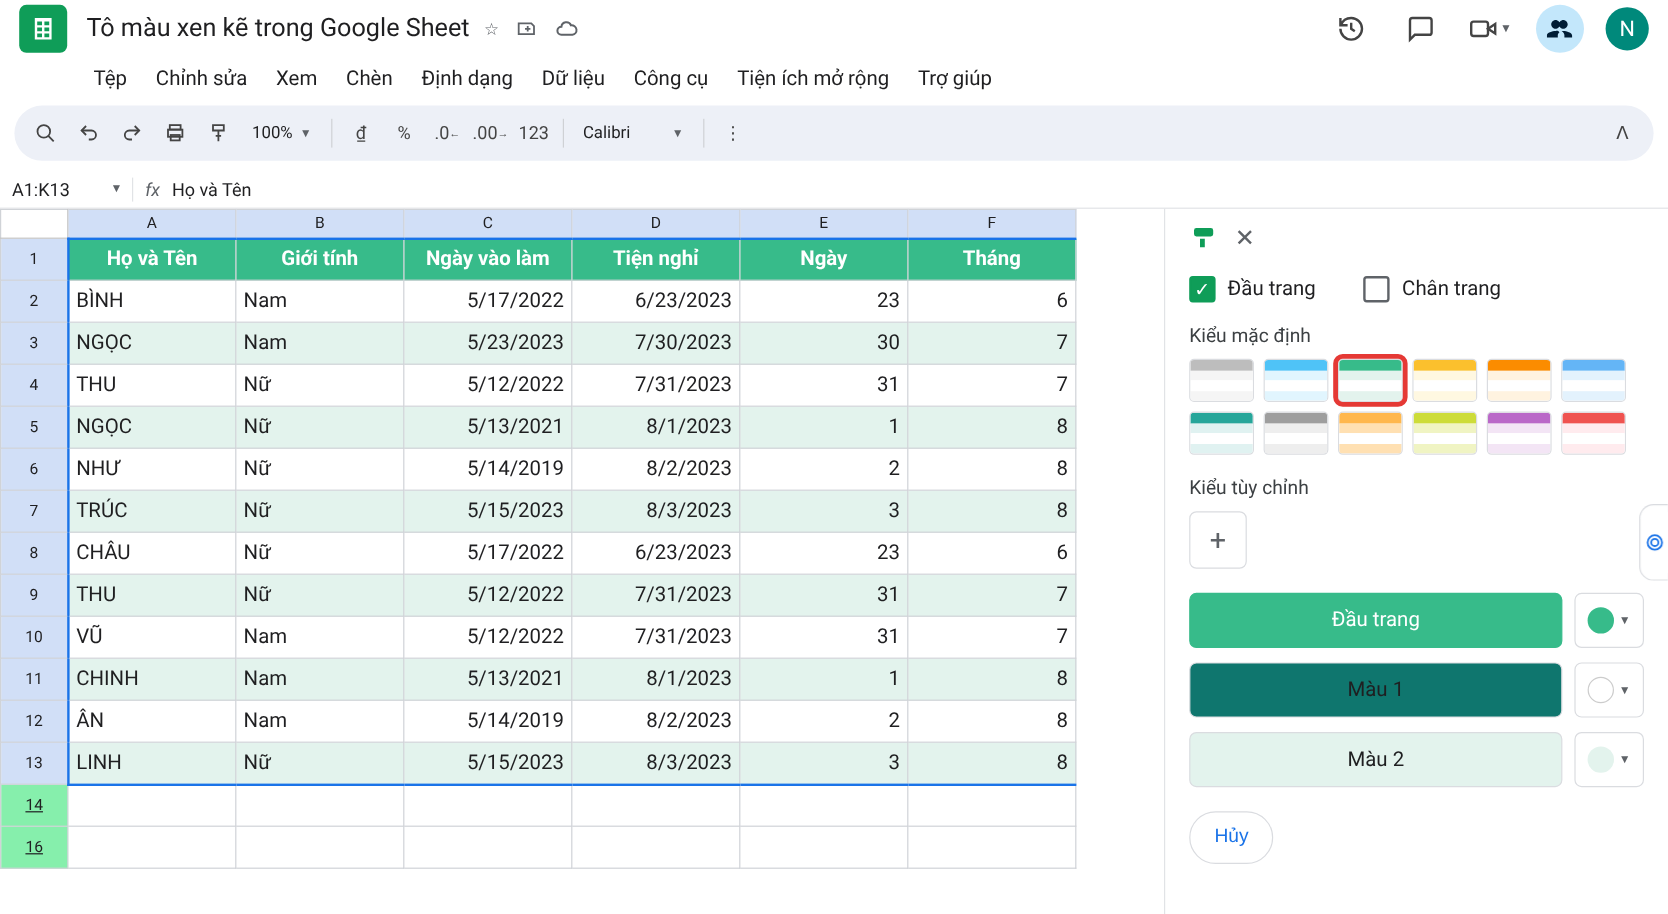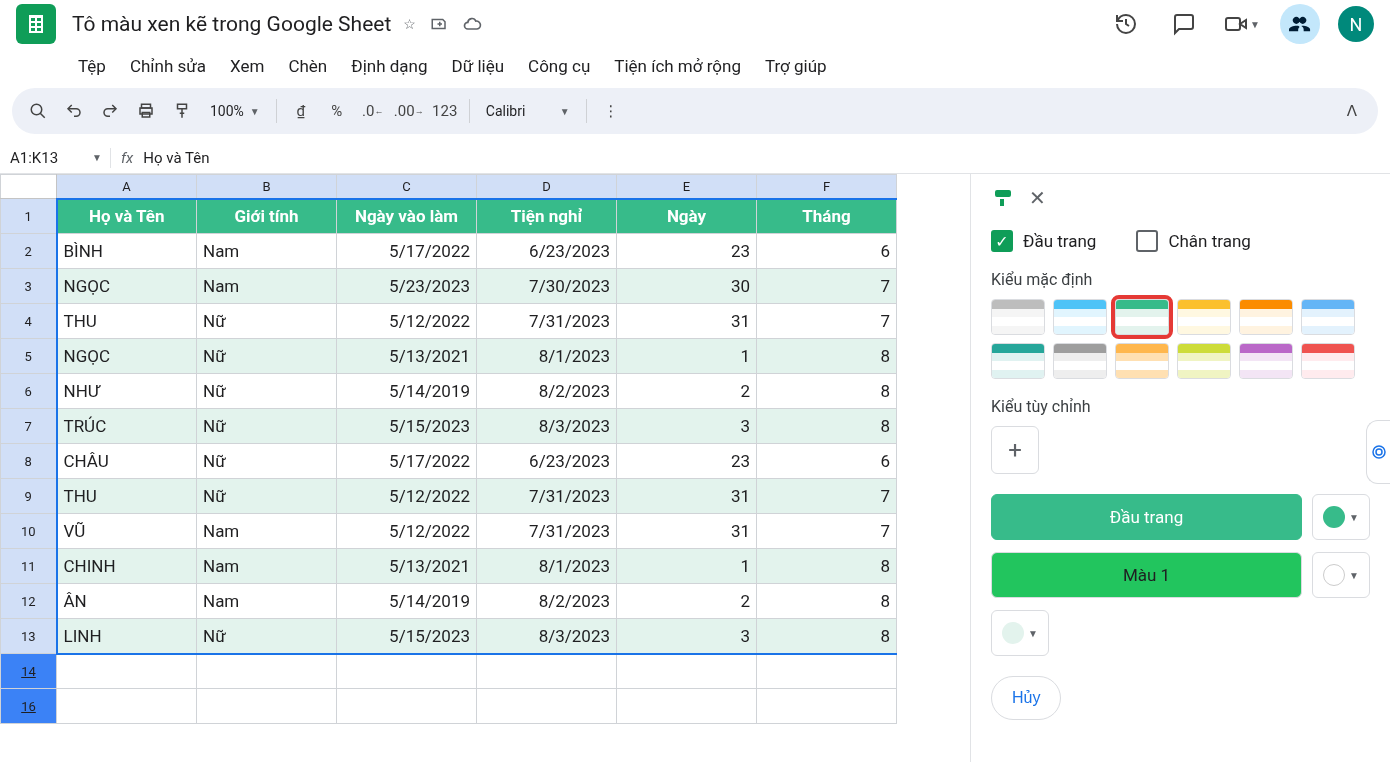--- a/index.html
+++ b/index.html
@@ -33,21 +33,21 @@
 
 .main { display: flex; height: calc(762px - 48px - 33px - 54px - 32px); }
 .sheet { flex: 1; overflow: auto; position: relative; }
 .sidebar { width: 420px; border-left: 1px solid #e1e3e6; padding: 12px 20px 16px; display: flex; flex-direction: column; overflow: auto; }
 
 table { border-collapse: collapse; table-layout: fixed; }
 th, td { border: 1px solid #d0d3d7; font-weight: normal; }
 .corner { width: 56px; height: 24px; background: #fff; border-right: 1px solid #c4c4c4; border-bottom: 1px solid #c4c4c4; }
 .col-hdr { height: 24px; background: #d1dff7; text-align: center; font-size: 13px; color: #1f1f21; }
 .row-hdr { width: 56px; text-align: center; background: #d1dff7; font-size: 13px; }
-.row-hdr.plain, .col-hdr.plain { background: #3b82f6; text-decoration: underline; }
+.row-hdr.plain, .col-hdr.plain { background: #86efac; text-decoration: underline; }
 .data-cell { height: 35px; font-size: 17px; padding: 0 6px; }
 .hdr-row td.data-cell { background: #37bb8a; color: #fff; text-align: center; font-weight: bold; font-size: 17px; }
 .color1 td.data-cell { background: #e3f3ed; }
 .color2 td.data-cell { background: #fff; }
 .left { text-align: left; }
 .right-a { text-align: right; }
 .blank-row td.data-cell { background: #fff; }
 
 .side-hdr { display: flex; align-items: center; gap: 14px; padding-bottom: 14px; }
 .side-hdr .paint { color: #0f9d58; font-size: 20px; }
@@ -467,27 +467,28 @@
     <div class="section-label">Kiểu tùy chỉnh</div>
     <div class="add-btn">+</div>
     <div class="color-row">
       <div class="color-label" style="background:#37bb8a;color:#fff;border-color:#37bb8a">Đầu trang</div>
       <div class="color-pick">
           <div class="swatch" style="background:#37bb8a"></div>
           <span class="chev">▼</span>
         </div>
     </div>
     <div class="color-row">
-      <div class="color-label" style="background:#22c55e">Màu 1</div>
+      <div class="color-label" style="background:#0f766e">Màu 1</div>
       <div class="color-pick">
           <div class="swatch" style="background:#fff;border:1px solid #ccc"></div>
           <span class="chev">▼</span>
         </div>
     </div>
     <div class="color-row">
+      <div class="color-label" style="background:#e3f3ed">Màu 2</div>
       <div class="color-pick">
           <div class="swatch" style="background:#e3f3ed"></div>
           <span class="chev">▼</span>
         </div>
     </div>
     <div class="actions">
       <button class="btn-sec">Hủy</button>
     </div>
   </div>
 </div>

